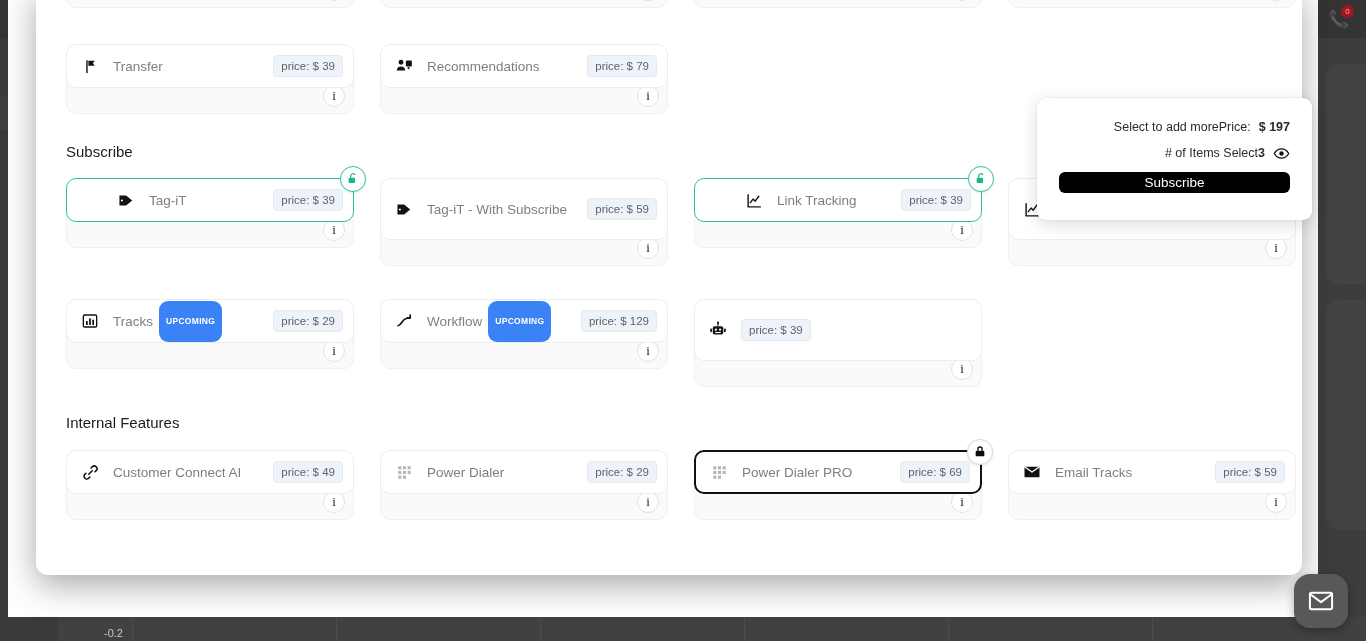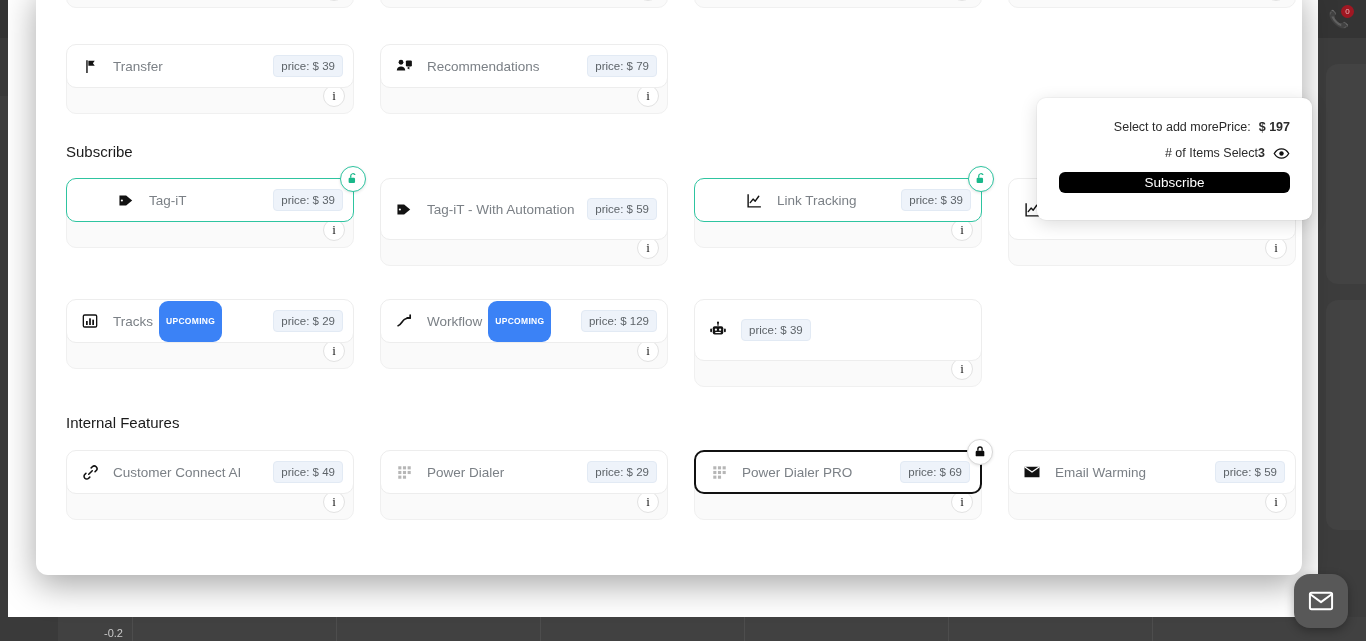--- a/index.html
+++ b/index.html
@@ -287,21 +287,21 @@
     <div class="card-footer" style="top:36px">
       <div class="info-btn">i</div>
     </div>
     <div class="card-head tall">
       <span class="card-icon">
         <svg width="17" height="17" viewBox="0 0 24 24" fill="currentColor">
             <path d="M2 5h9.5L20 12l-8.5 7H2z"></path>
             <circle cx="5.5" cy="12" r="1.5" fill="#fff"></circle>
           </svg>
       </span>
-      <span class="card-label">Tag-iT - With Automation</span>
+      <span class="card-label">Tag-iT - With Subscribe</span>
       <span class="price-chip">price: $ 59</span>
     </div>
   </div>
 
   <div class="card-wrap" style="left:658px; top:192px;">
     <div class="card-footer">
       <div class="info-btn">i</div>
     </div>
     <div class="card-head sel-green">
       <span class="card-icon">
@@ -465,21 +465,21 @@
     <div class="card-footer">
       <div class="info-btn">i</div>
     </div>
     <div class="card-head">
       <span class="card-icon">
         <svg width="18" height="18" viewBox="0 0 24 24" fill="currentColor">
             <path d="M2 5h20v14H2z"></path>
             <path d="M2 5l10 7 10-7" fill="none" stroke="#fff" stroke-width="1.8"></path>
           </svg>
       </span>
-      <span class="card-label">Email Warming</span>
+      <span class="card-label">Email Tracks</span>
       <span class="price-chip">price: $ 59</span>
     </div>
   </div>
 </div>
 
 <div id="subscribe-popover">
   <div class="pop-row">
     <span class="pop-left">Select to add more</span>
     <span class="pop-right">
       <span>Price:</span>

